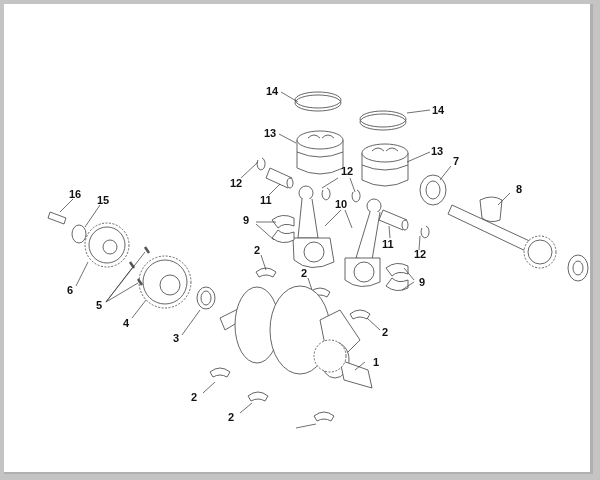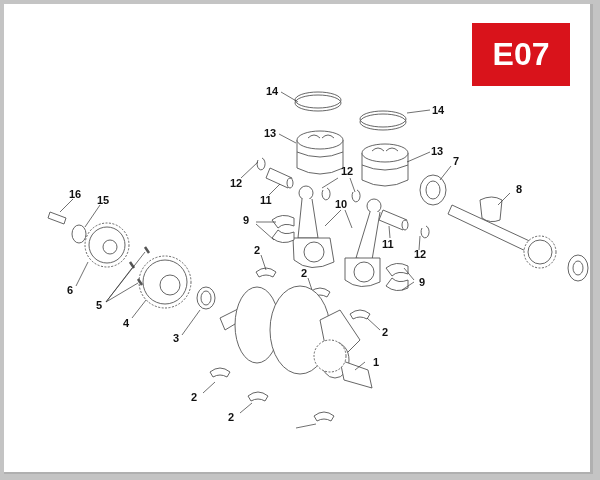--- a/index.html
+++ b/index.html
@@ -188,14 +188,13 @@
       <text x="373" y="366">1</text>
       <text x="173" y="342">3</text>
       <text x="123" y="327">4</text>
       <text x="96" y="309">5</text>
       <text x="67" y="294">6</text>
       <text x="97" y="204">15</text>
       <text x="69" y="198">16</text>
     </g>
   </svg>
 
-  <div class="badge">E07</div>
 </div>
 
 </body></html>

